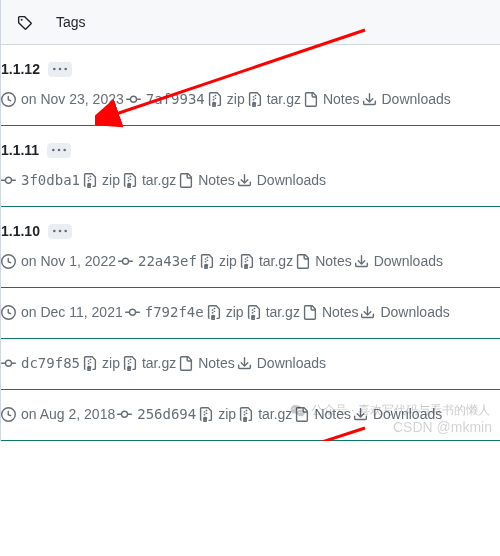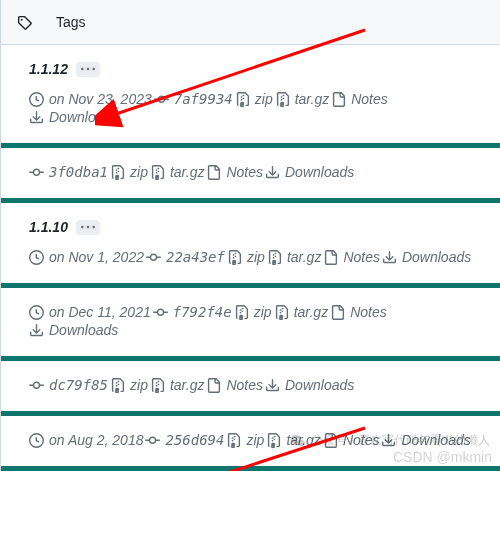--- a/index.html
+++ b/index.html
@@ -15,23 +15,22 @@
   .tags-header {
     display: flex;
     align-items: center;
     gap: 24px;
     padding: 14px 16px;
     border-bottom: 1px solid #d0d7de;
     background: #f6f8fa;
   }
   .tags-header .label { font-size: 14px; font-weight: 400; }
   .tag-item {
-    padding: 16px 28px 18px;
-    border-bottom: 5px solid #0f766e;
-    font-style: italic;
+    padding: 16px 0 18px;
+    border-bottom: 1px solid #0f766e;
   }
   .tag-title-row {
     display: flex;
     align-items: center;
     gap: 8px;
     margin-bottom: 14px;
   }
   .tag-name {
     font-size: 14px;
     font-weight: 600;
@@ -170,20 +169,28 @@
       </span>
       <span class="meta-item">
         <svg class="ic">
               <use href="#i-download"></use>
             </svg>
         <span>Downloads</span>
       </span>
     </div>
       </div>
       <div class="tag-item">
+    <div class="tag-title-row">
+      <a class="tag-name">1.1.11</a>
+      <span class="ellipsis-btn">
+            <svg class="ic" style="width:14px;height:14px">
+              <use href="#i-dots"></use>
+            </svg>
+          </span>
+    </div>
     <div class="tag-meta-row">
       <span class="meta-item">
         <svg class="ic">
               <use href="#i-commit"></use>
             </svg>
         <span class="commit-hash">3f0dba1</span>
       </span>
       <span class="meta-item">
         <svg class="ic">
               <use href="#i-zip"></use>

